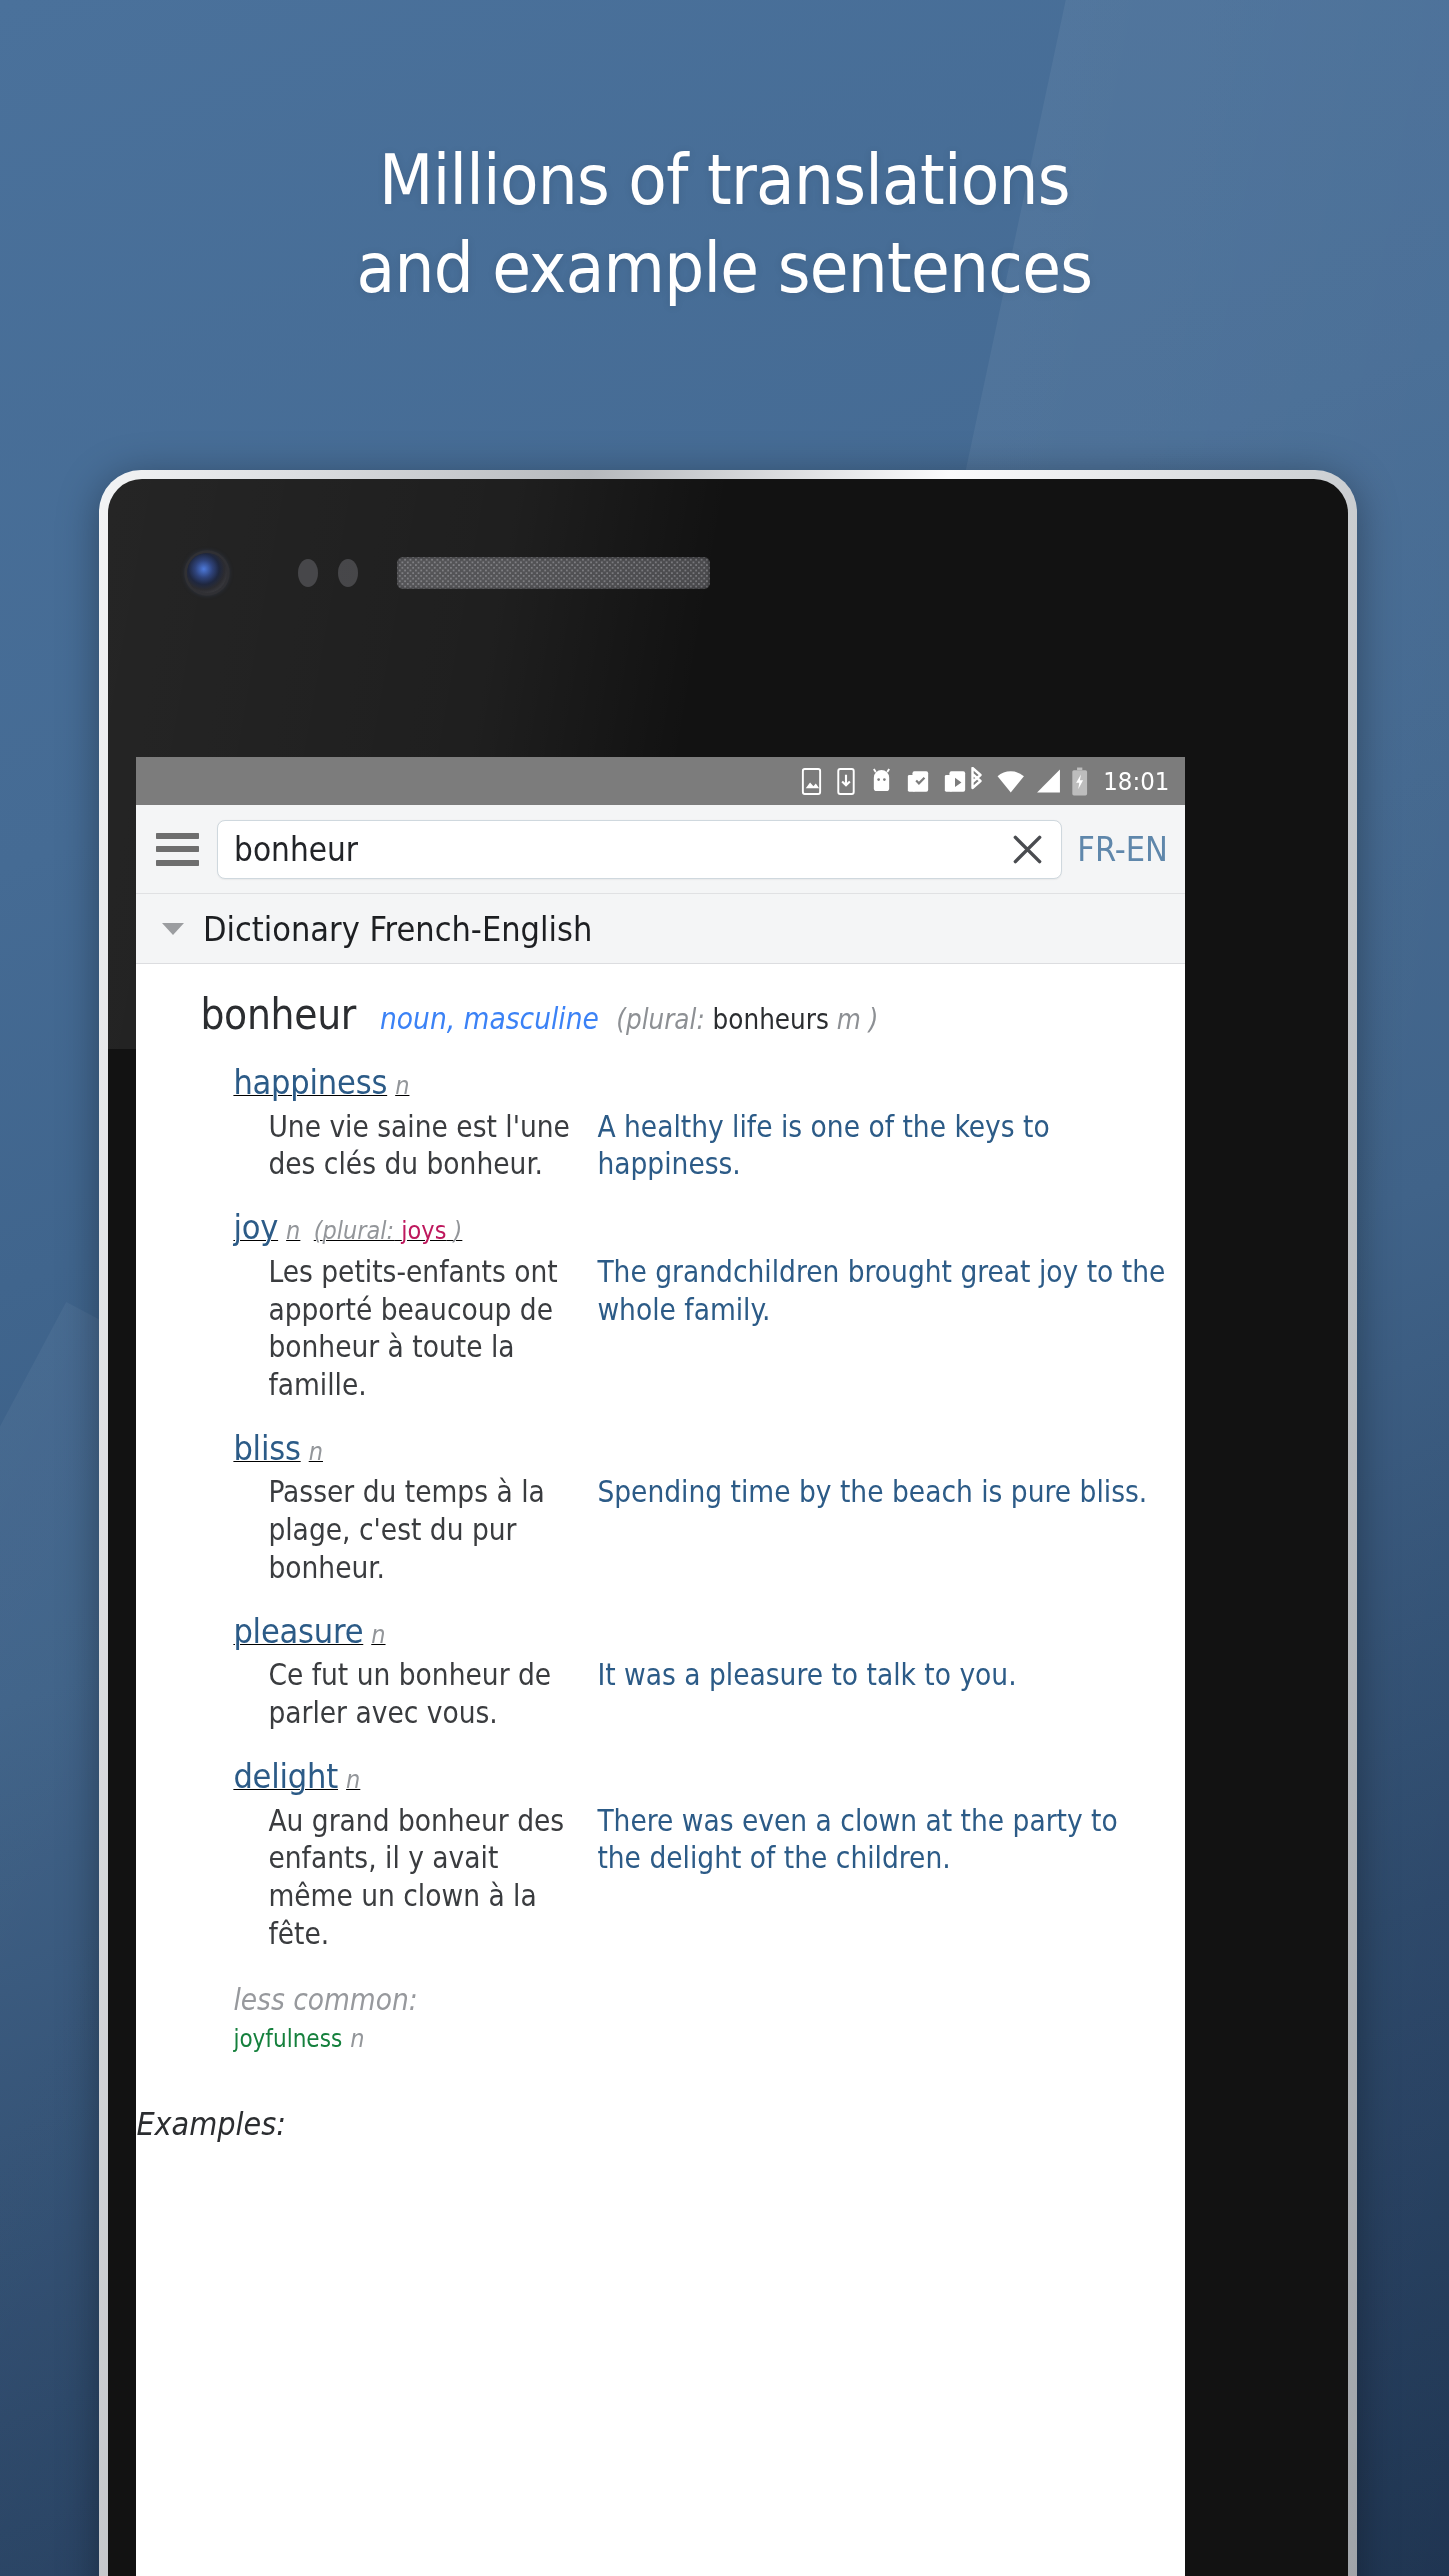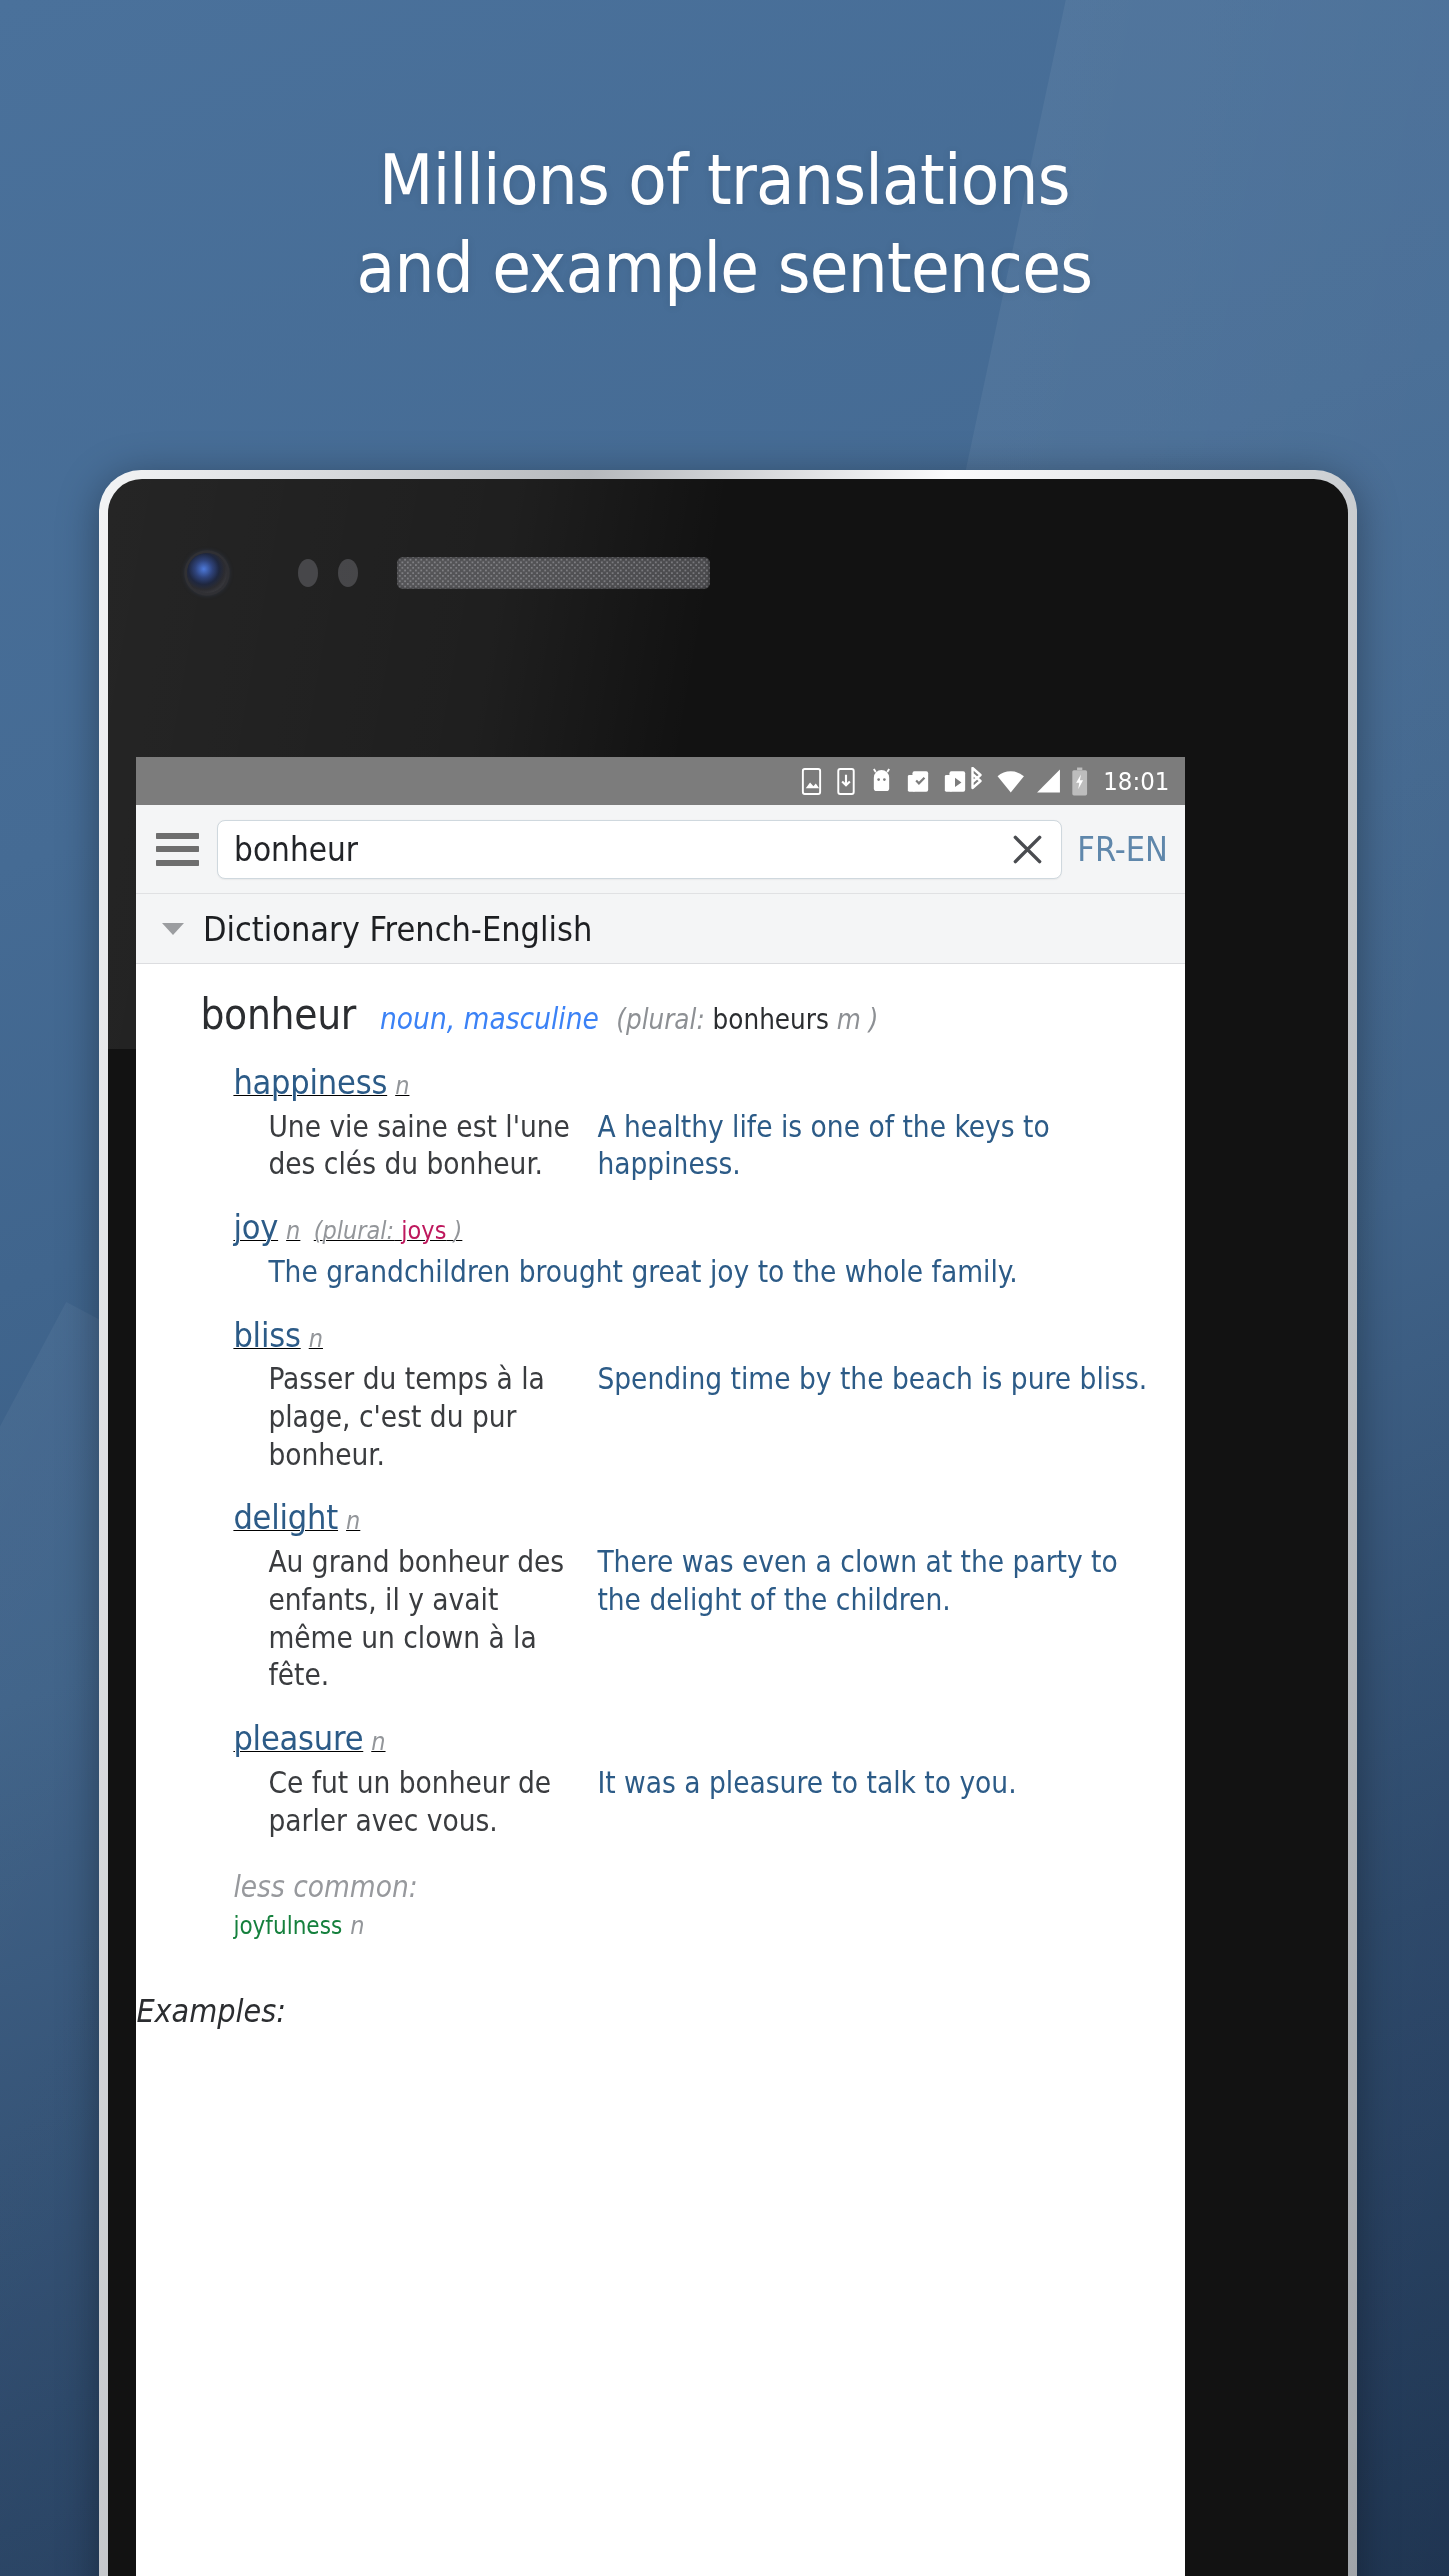--- a/index.html
+++ b/index.html
@@ -487,51 +487,52 @@
             <div class="src">Une vie saine est l'une des clés du bonheur.</div>
             <div class="tgt">A healthy life is one of the keys to happiness.</div>
           </div>
         </div>
 
         <div class="sense">
           <div class="sense-head">
             <span class="sense-word">joy</span><span class="sense-pos">n</span><span class="sense-plural"><span class="paren">(</span><span class="plab">plural:</span> <span class="pval">joys</span> <span class="paren">)</span></span>
           </div>
           <div class="example">
+            <div class="src">Les petits-enfants ont apporté beaucoup de bonheur à toute la famille.</div>
             <div class="tgt">The grandchildren brought great joy to the whole family.</div>
           </div>
         </div>
 
         <div class="sense">
           <div class="sense-head">
             <span class="sense-word">bliss</span><span class="sense-pos">n</span>
           </div>
           <div class="example">
             <div class="src">Passer du temps à la plage, c'est du pur bonheur.</div>
             <div class="tgt">Spending time by the beach is pure bliss.</div>
           </div>
         </div>
 
         <div class="sense">
           <div class="sense-head">
+            <span class="sense-word">pleasure</span><span class="sense-pos">n</span>
+          </div>
+          <div class="example">
+            <div class="src">Ce fut un bonheur de parler avec vous.</div>
+            <div class="tgt">It was a pleasure to talk to you.</div>
+          </div>
+        </div>
+
+        <div class="sense">
+          <div class="sense-head">
             <span class="sense-word">delight</span><span class="sense-pos">n</span>
           </div>
           <div class="example">
             <div class="src">Au grand bonheur des enfants, il y avait même un clown à la fête.</div>
             <div class="tgt">There was even a clown at the party to the delight of the children.</div>
-          </div>
-        </div>
-
-        <div class="sense">
-          <div class="sense-head">
-            <span class="sense-word">pleasure</span><span class="sense-pos">n</span>
-          </div>
-          <div class="example">
-            <div class="src">Ce fut un bonheur de parler avec vous.</div>
-            <div class="tgt">It was a pleasure to talk to you.</div>
           </div>
         </div>
 
         <div class="less-common">
           <span class="label">less common:</span>
           <span class="lc-word">joyfulness</span><span class="lc-pos">n</span>
         </div>
 
         <div id="examples-heading">Examples:</div>
 

